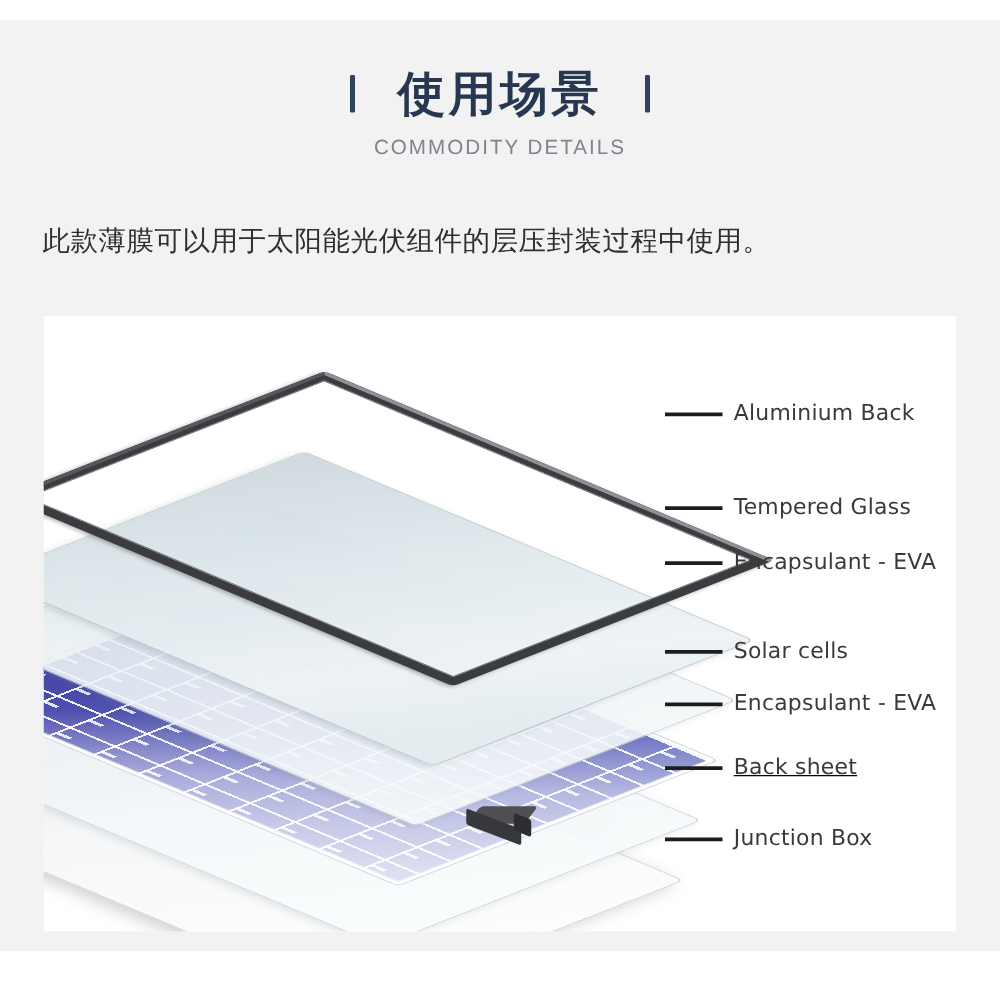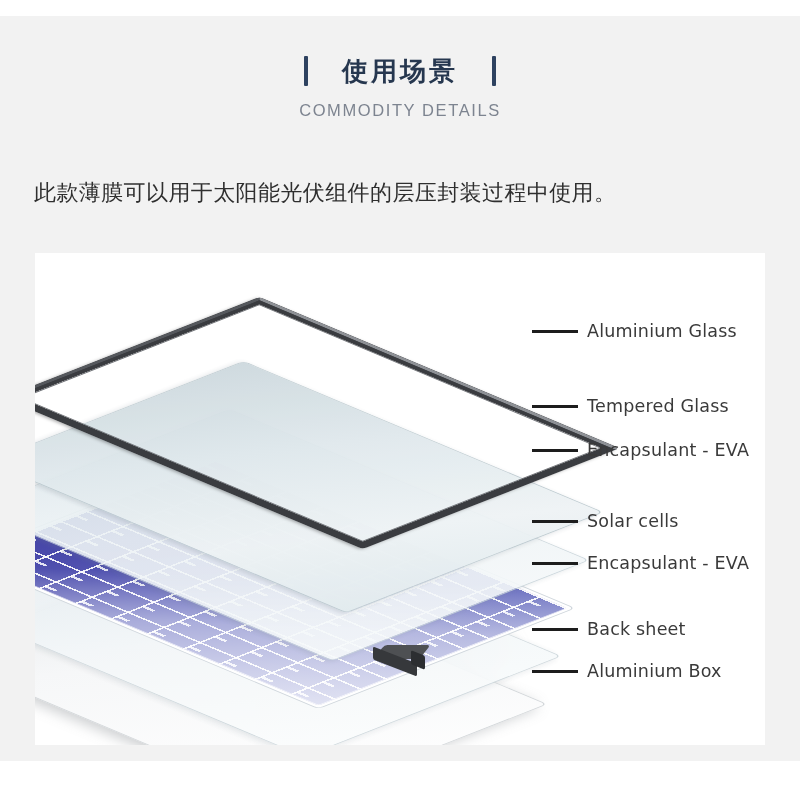--- a/index.html
+++ b/index.html
@@ -42,21 +42,21 @@
   }
   .tick {
     width: 4px;
     height: 30px;
     background: #2e4260;
     border-radius: 1px;
     flex: none;
   }
   .title-text {
     font-family: "DejaVu Sans", "Liberation Sans", sans-serif;
-    font-size: 26px;
+    font-size: 38px;
     font-weight: bold;
     letter-spacing: 3px;
     color: #26374f;
     line-height: 1;
     white-space: nowrap;
   }
   .subtitle {
     margin-top: 15px;
     font-size: 16.5px;
     letter-spacing: 1.6px;
@@ -334,21 +334,21 @@
         <div class="jb-front"></div>
         <div class="jb-side"></div>
       </div>
 
     </div>
 
     <div class="callouts">
 
       <div class="callout" style="top:78px;">
         <span class="lead-line"></span>
-        <span class="callout-label">Aluminium Glass</span>
+        <span class="callout-label">Aluminium Back</span>
       </div>
 
       <div class="callout" style="top:153px;">
         <span class="lead-line"></span>
         <span class="callout-label">Tempered Glass</span>
       </div>
 
       <div class="callout" style="top:197px;">
         <span class="lead-line"></span>
         <span class="callout-label">Encapsulant - EVA</span>
@@ -357,26 +357,26 @@
       <div class="callout" style="top:268px;">
         <span class="lead-line"></span>
         <span class="callout-label">Solar cells</span>
       </div>
 
       <div class="callout" style="top:310px;">
         <span class="lead-line"></span>
         <span class="callout-label">Encapsulant - EVA</span>
       </div>
 
-      <div class="callout" style="top:376px;">
+      <div class="callout" style="top:361px;text-decoration:underline;">
         <span class="lead-line"></span>
         <span class="callout-label">Back sheet</span>
       </div>
 
       <div class="callout" style="top:418px;">
         <span class="lead-line"></span>
-        <span class="callout-label">Aluminium Box</span>
+        <span class="callout-label">Junction Box</span>
       </div>
 
     </div>
   </div>
 
 </div>
 
 </body></html>

